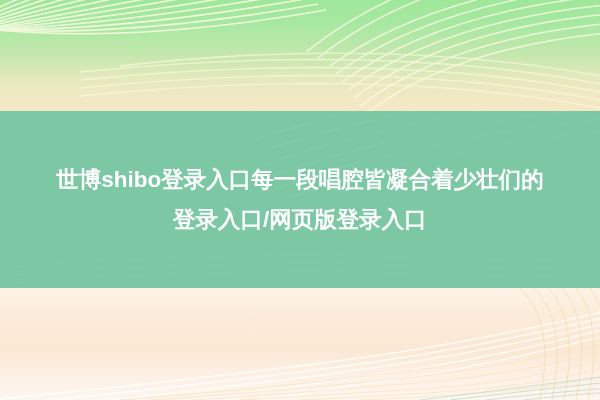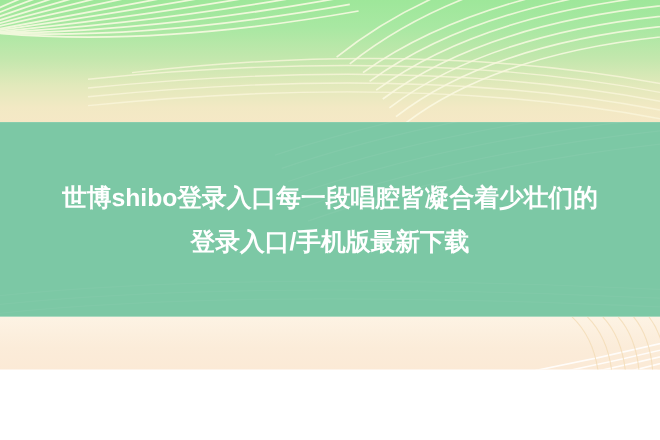--- a/index.html
+++ b/index.html
@@ -3,21 +3,21 @@
 <meta charset="utf-8">
 <style>
   html, body {
     margin: 0;
     padding: 0;
     background: #ffffff;
   }
   #stage {
     position: relative;
     width: 600px;
-    height: 336px;
+    height: 400px;
     overflow: hidden;
     font-family: "Liberation Sans", "DejaVu Sans", sans-serif;
   }
 
   
   .band-top {
     position: absolute;
     left: 0; top: 0;
     width: 600px;
     height: 111px;
@@ -148,21 +148,21 @@
       <g fill="none" stroke="#ffffff" stroke-width="1.1" opacity="0.07">
         <path d="M -20 176 Q 200 150 600 168"></path>
         <path d="M -20 168 Q 200 142 600 160"></path>
         <path d="M -20 160 Q 200 134 600 152"></path>
       </g>
     </svg>
   </div>
 
   <div class="headline">
     <div class="line l1">世博shibo登录入口每一段唱腔皆凝合着少壮们的</div>
-    <div class="line l3">登录入口/手机版最新下载</div>
+    <div class="line l3">登录入口/网页版登录入口</div>
   </div>
 
   <div class="band-bot">
     <svg class="waves" viewBox="0 0 600 112" preserveAspectRatio="none">
 
       <g fill="none" stroke="#ffffff" stroke-width="1.4" opacity="0.85">
         <path d="M -10 112 Q 160 96 330 74 Q 470 56 610 22"></path>
         <path d="M -10 118 Q 160 102 330 80 Q 470 62 610 28"></path>
         <path d="M -10 124 Q 160 108 330 86 Q 470 68 610 34"></path>
         <path d="M 40 130 Q 190 114 340 92 Q 480 74 610 40"></path>

